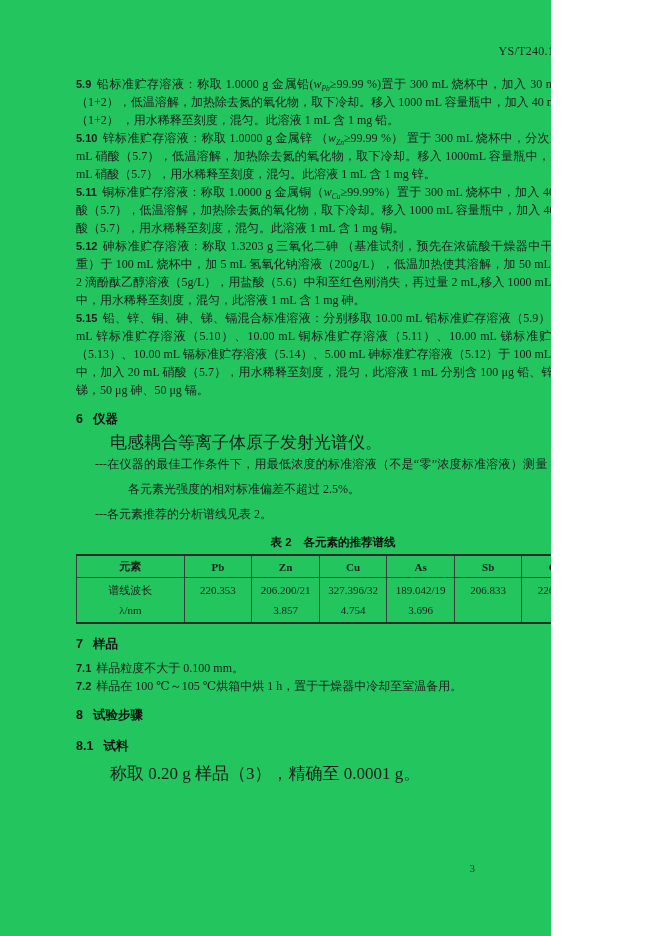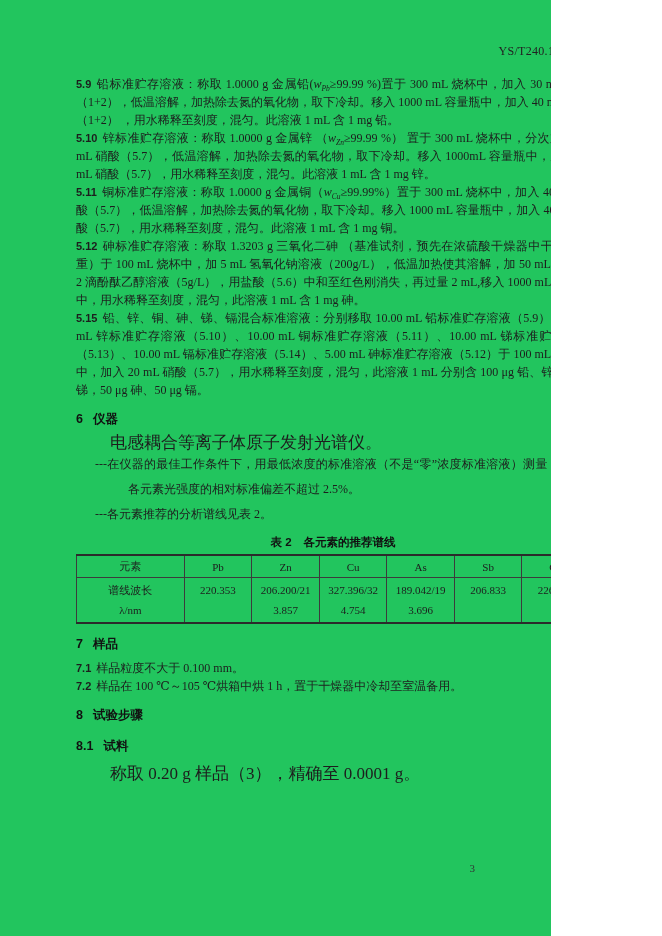--- a/index.html
+++ b/index.html
@@ -37,21 +37,21 @@
   .tbl-caption .cap-label{margin-right:12px;}
   table.spec{
     width:100%;border-collapse:collapse;table-layout:fixed;
     font-size:11px;color:#1d1d1d;
     border-top:2px solid #2b2b2b;border-bottom:2px solid #2b2b2b;
   }
   table.spec th,table.spec td{
     border:1px solid #3c3c3c;text-align:center;vertical-align:top;
     font-weight:normal;padding:2px 1px;
   }
-  table.spec th{height:19px;vertical-align:middle;padding:1px;}
+  table.spec th{height:19px;vertical-align:middle;padding:1px;font-weight:bold;}
   .cell-line{min-height:20px;line-height:20px;white-space:nowrap;}
   .col-elem{width:21%;}
   .p-gap{margin-top:5px;}
   .page-num{position:absolute;right:76px;top:862px;font-size:11px;color:#333;}
 </style>
 </head>
 <body>
 
 <div class="page">
   <div class="content">

